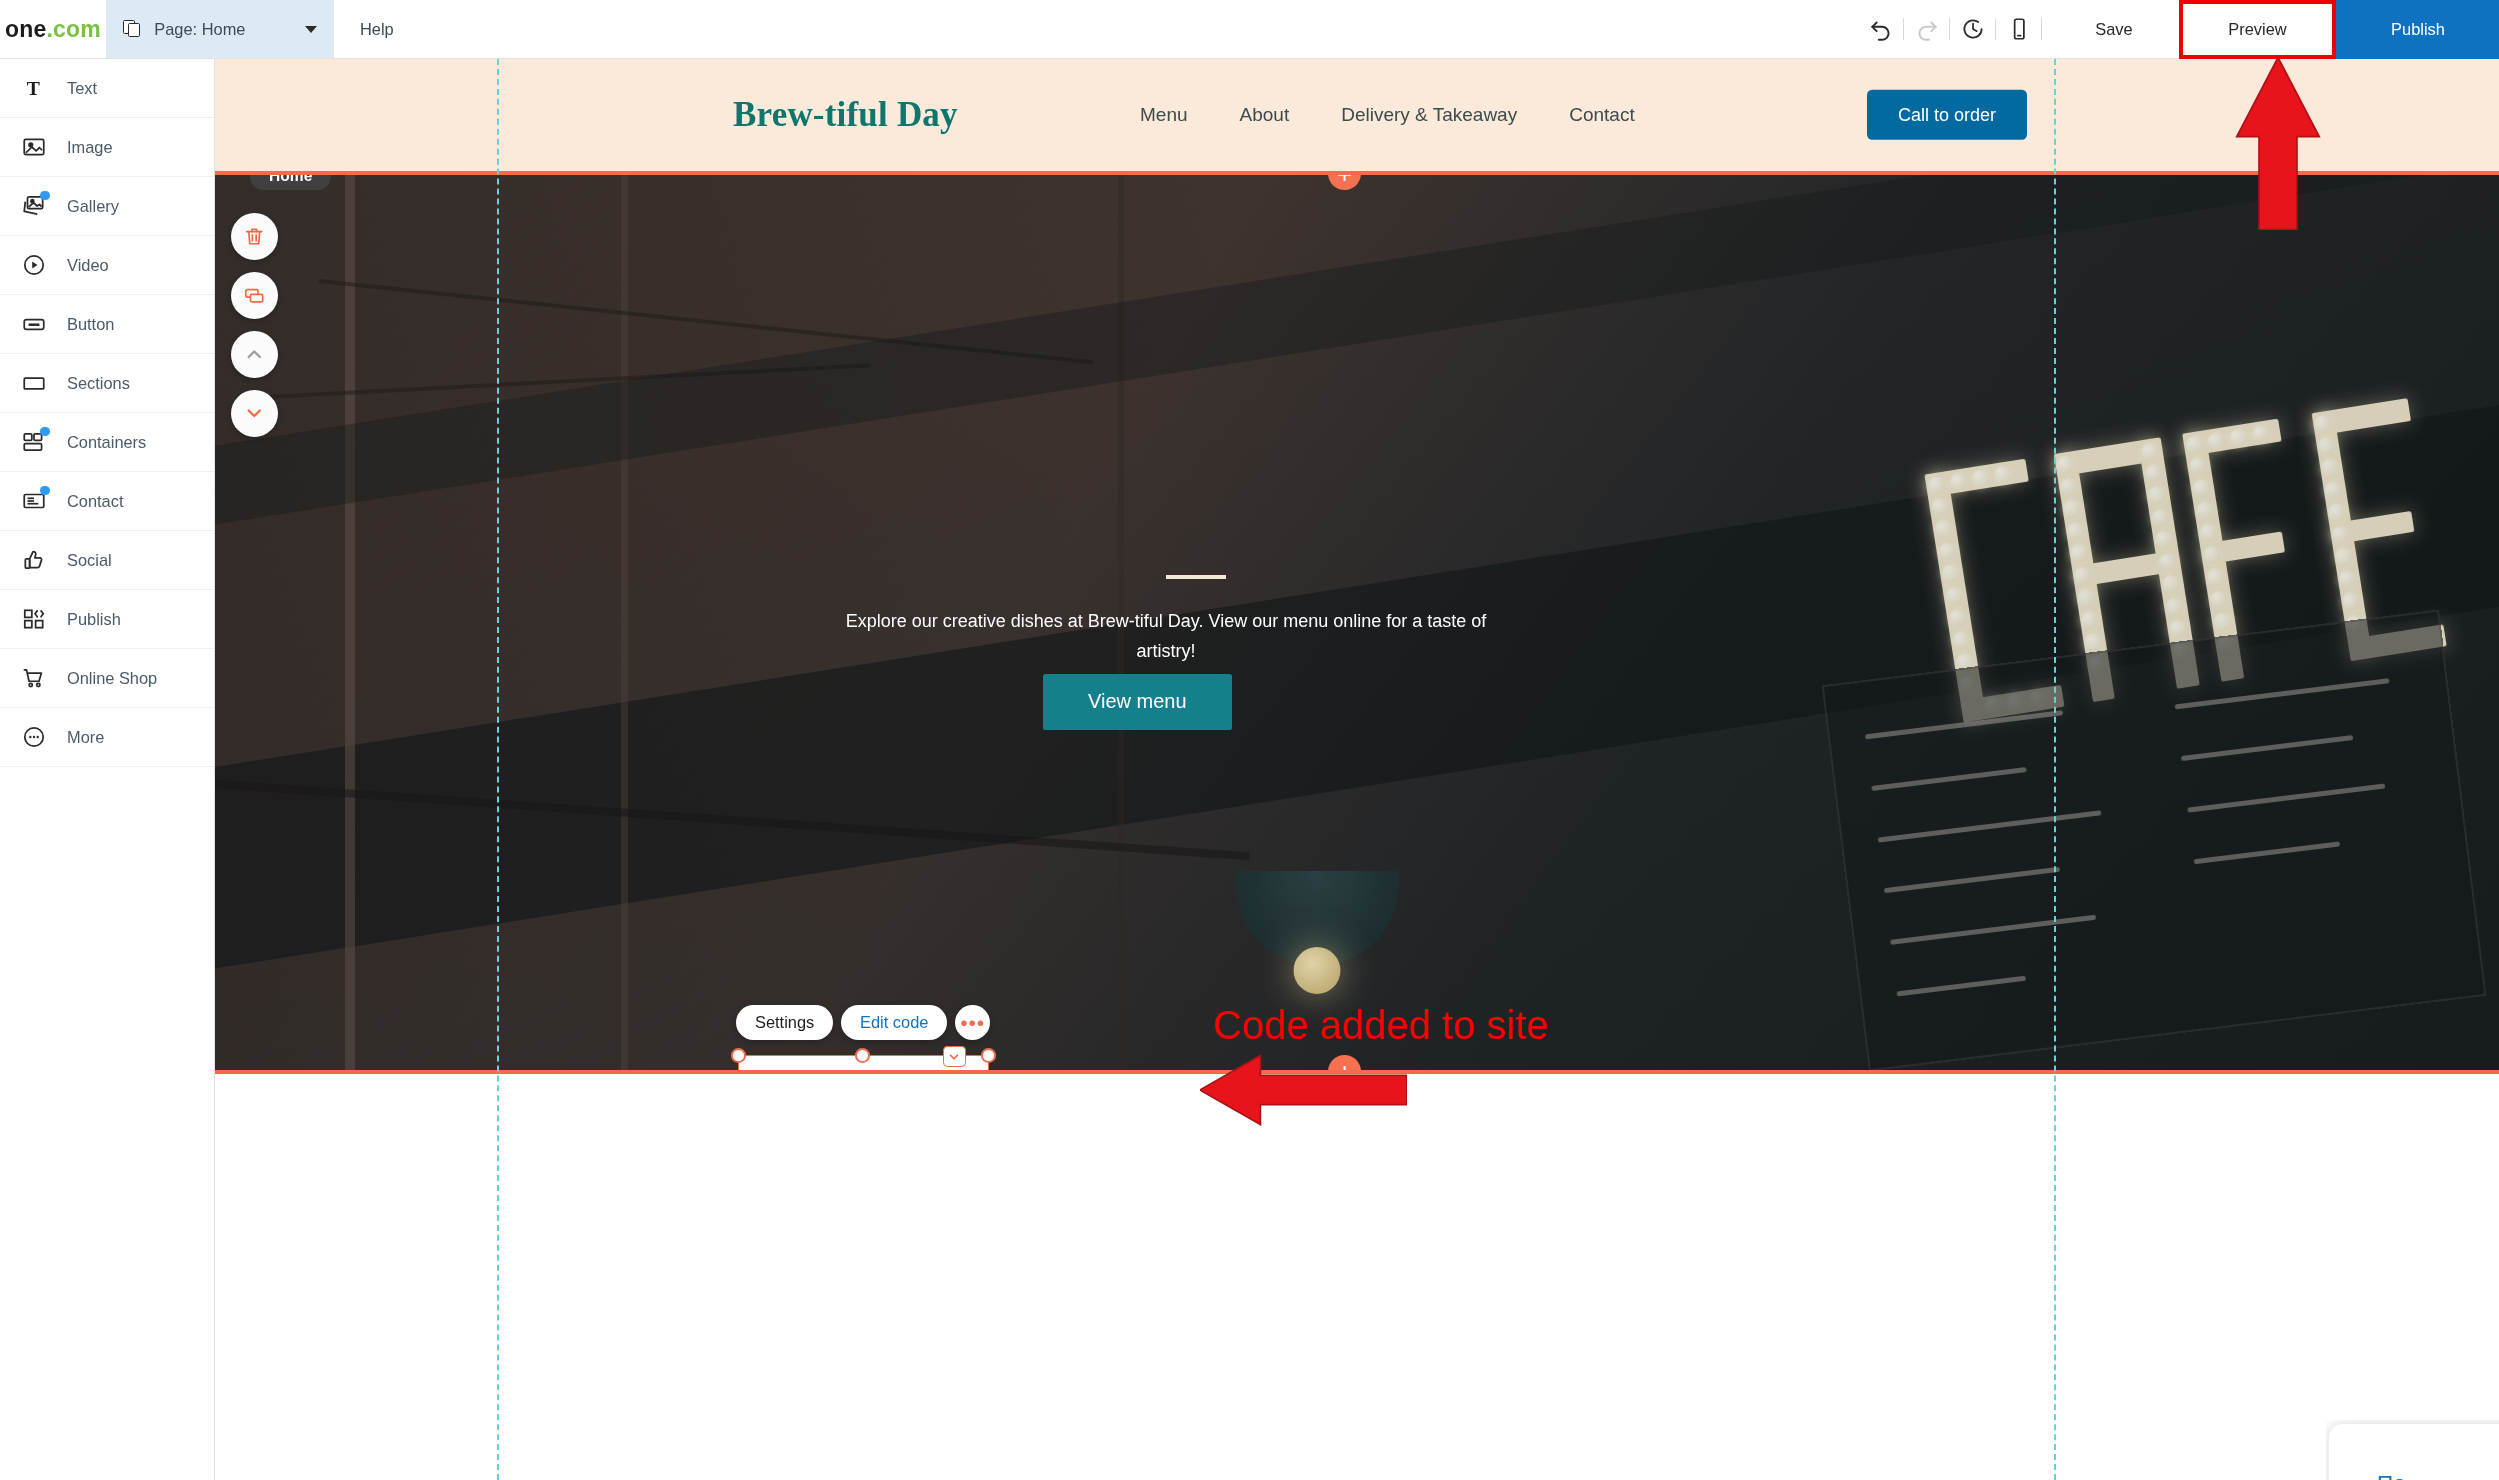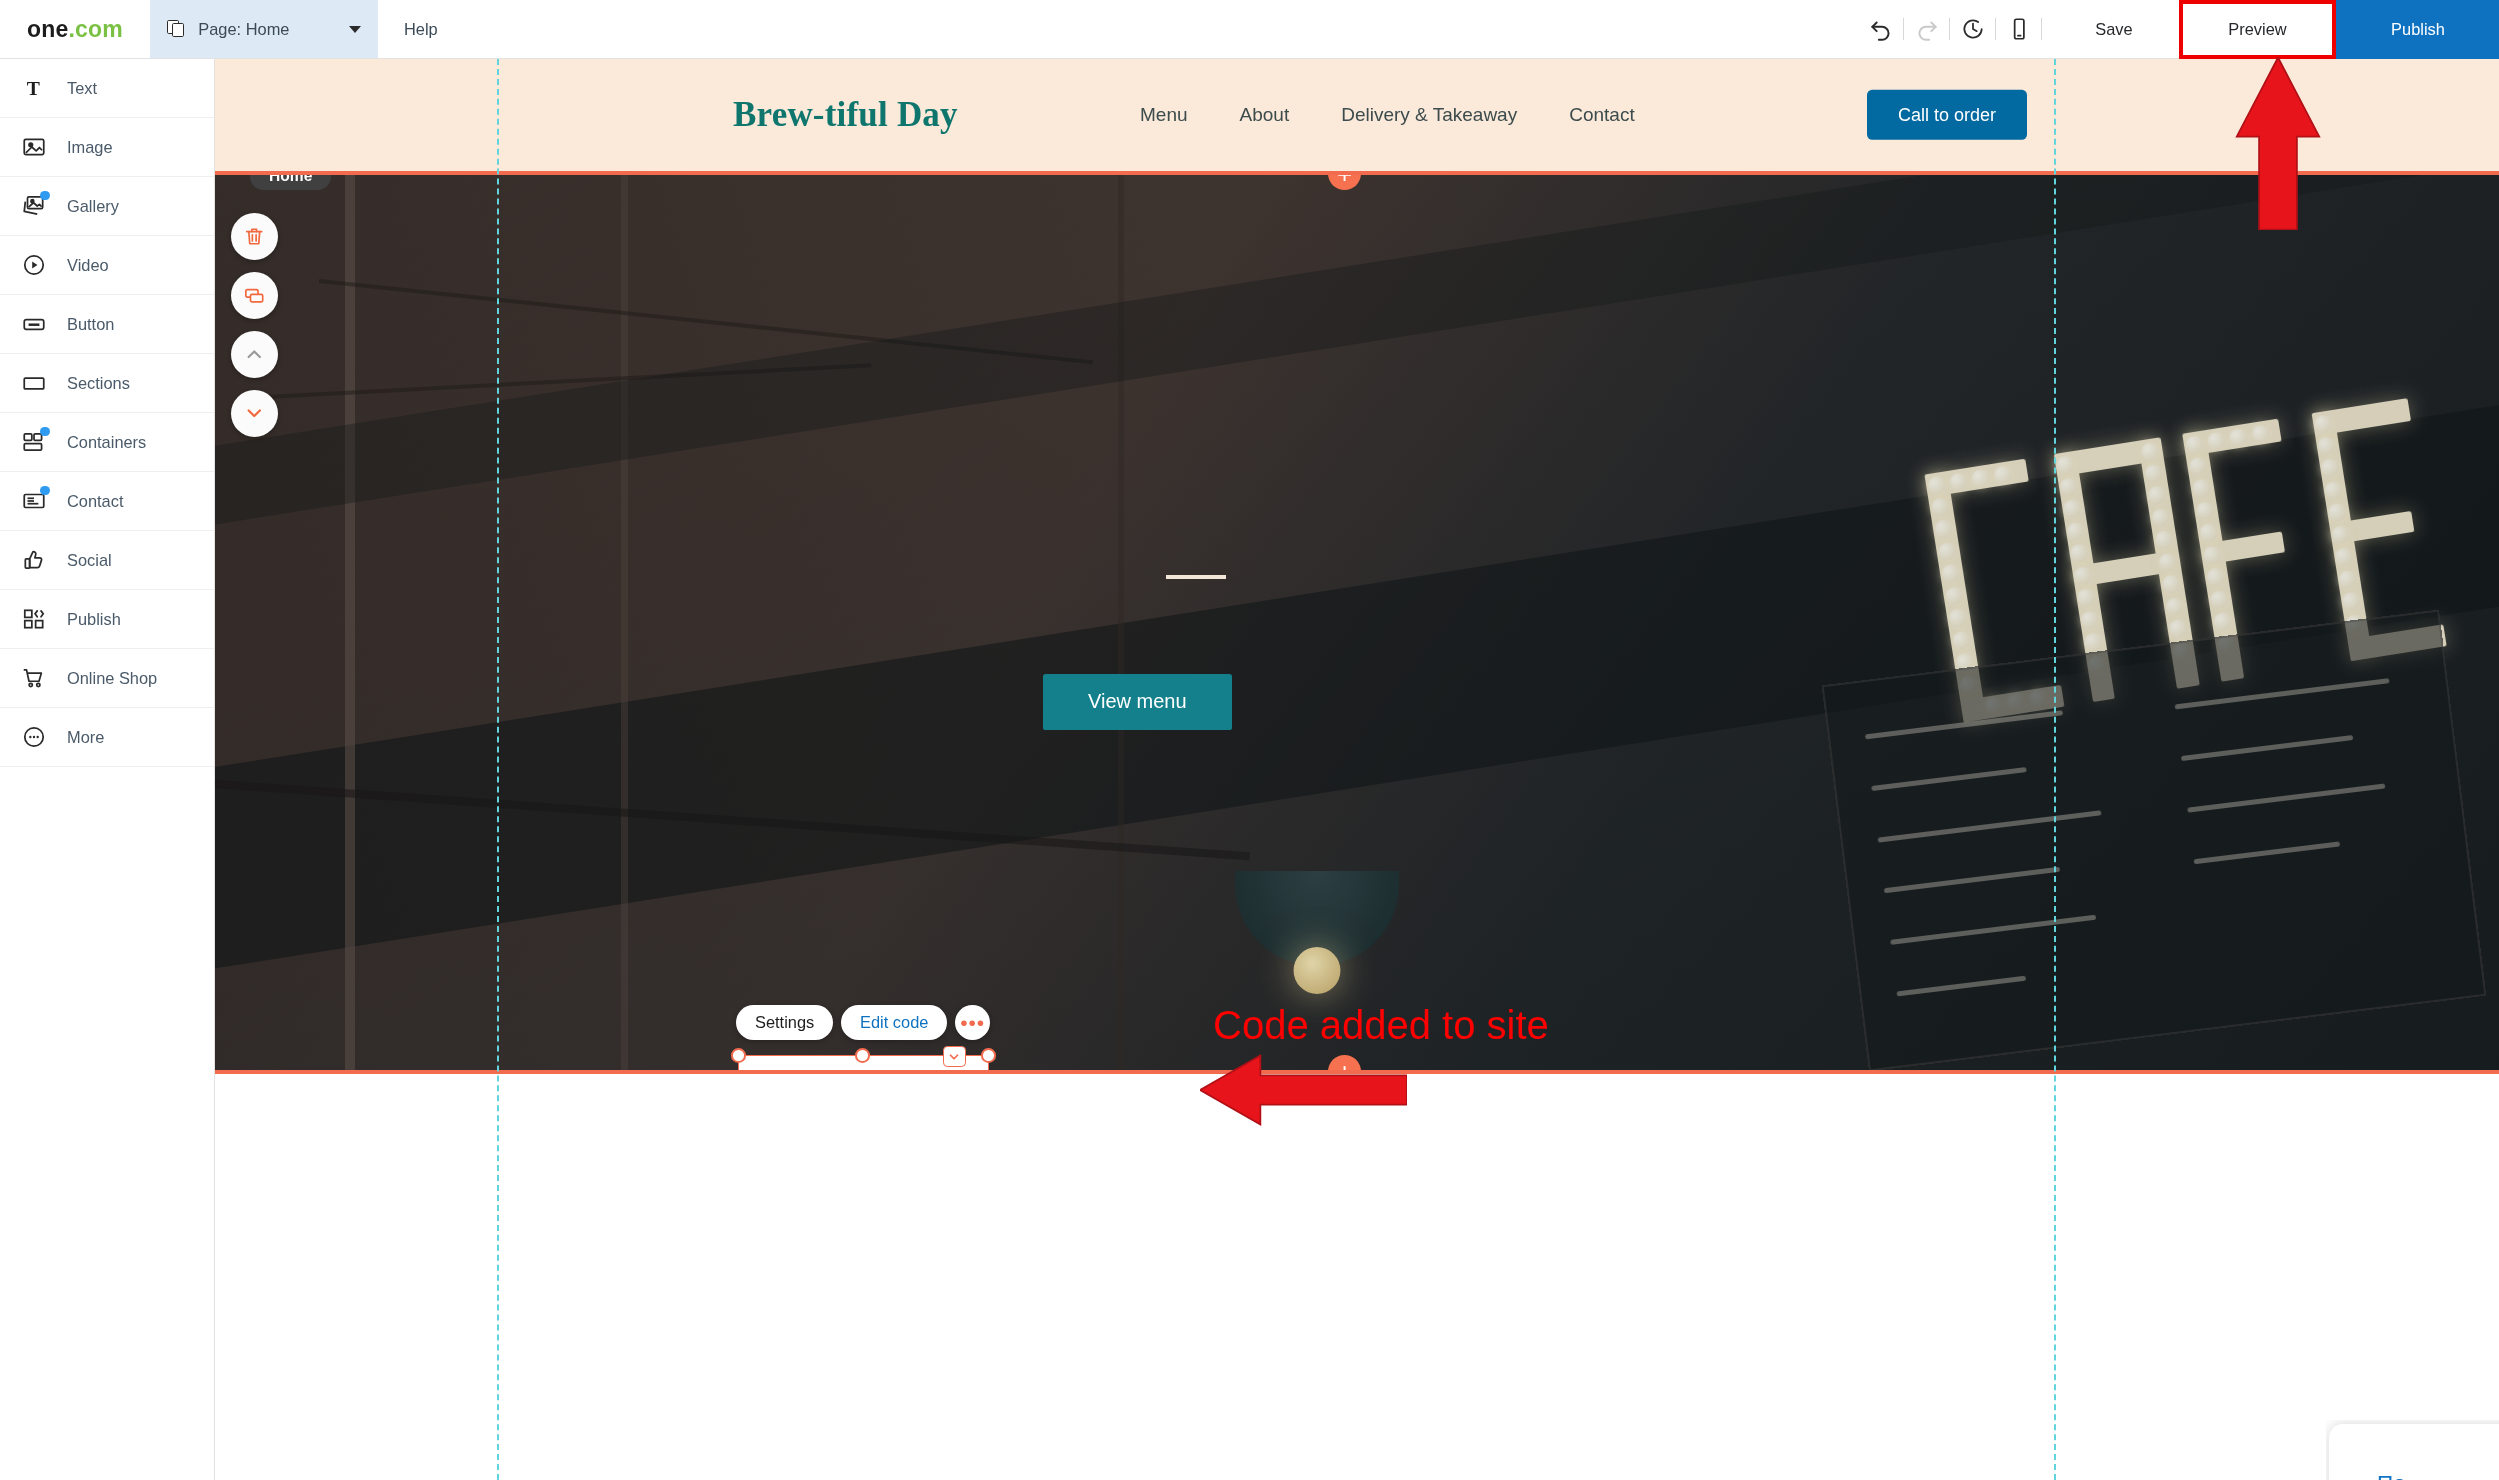--- a/index.html
+++ b/index.html
@@ -13,21 +13,21 @@
   
   .topbar {
     position: absolute; top: 0; left: 0;
     width: 2500px; height: 59px;
     background: #ffffff;
     border-bottom: 0.9px solid #e2e2e2;
     display: flex; align-items: stretch;
     z-index: 50;
   }
   .brand {
-    width: 150px; display: flex; align-items: center; justify-content: center;
+    width: 106px; display: flex; align-items: center; justify-content: center;
     font-size: 23px; font-weight: 700; letter-spacing: 0.2px; color: #1c1c1c;
   }
   .brand .dot { color: #7ac143; }
   .page-select {
     width: 228px; background: #ddeaf5;
     display: flex; align-items: center; gap: 12px;
     padding: 0 17.3px; position: relative;
   }
   .page-icon { width: 19px; height: 19px; position: relative; flex: none; }
   .page-icon i {
@@ -659,20 +659,21 @@
         <svg width="22.5" height="22.5" viewBox="0 0 24 24" fill="none" stroke="#f2693f" stroke-width="2.4" stroke-linecap="round" stroke-linejoin="round">
           <path d="M6 9 L12 15 L18 9"></path>
         </svg>
       </div>
     </div>
 
     <div class="add-dot top">+</div>
     <div class="add-dot bottom">+</div>
 
     <div class="hero-rule"></div>
+    <div class="hero-sub">Explore our creative dishes at Brew-tiful Day. View our menu online for a taste of artistry!</div>
     <div class="hero-cta">View menu</div>
 
     <div class="widget-toolbar">
       <div class="pill settings">Settings</div>
       <div class="pill editcode">Edit code</div>
       <div class="dots-btn">•••</div>
     </div>
 
     <div class="code-widget">
       

